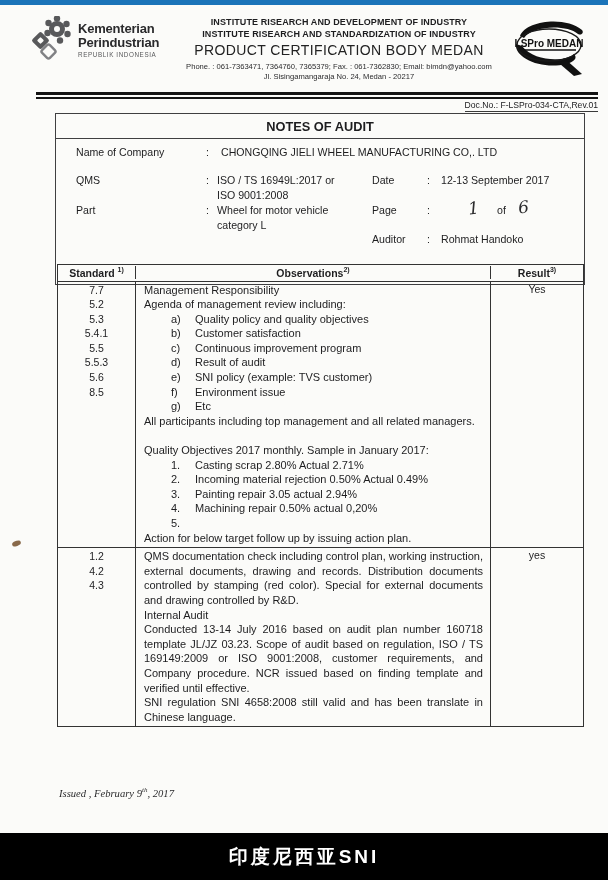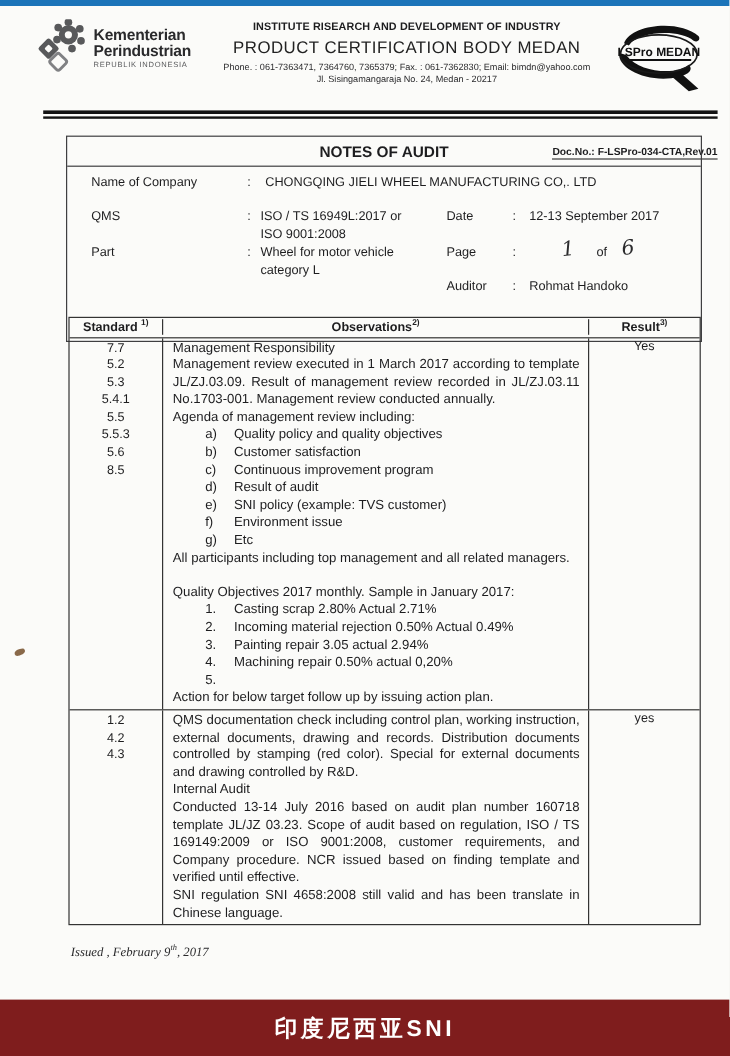--- a/index.html
+++ b/index.html
@@ -17,22 +17,22 @@
   .ministry-text .l3 { font-size:6.3px; letter-spacing:0.6px; color:#58595b; margin-top:1px; }
   .head-center { flex:1; text-align:center; padding-top:5px; }
   .head-center .inst { font-weight:bold; font-size:9px; line-height:11.5px; letter-spacing:0.1px; }
   .head-center .body-name { font-size:14px; letter-spacing:0.4px; margin-top:2px; color:#222; }
   .head-center .phone { font-size:7.6px; margin-top:4px; color:#2a2a2c; }
   .head-center .addr { font-size:7.6px; margin-top:1px; color:#2a2a2c; }
   .logo-right { width:86px; padding-top:2px; }
 
   .double-rule { position:absolute; top:92px; left:36px; width:562px; height:7px;
                  border-top:3px solid #141414; border-bottom:2px solid #141414; }
-  .doc-no { position:absolute; top:100px; right:10px; font-size:8.6px; font-weight:bold;
-            border-bottom:1.5px solid #3a3a3a; padding-bottom:1px; color:#1b1b1d;margin-top:21px; }
+  .doc-no { position:absolute; top:100px; right:10px; font-size:8.6px; font-weight:normal;
+            border-bottom:1.5px solid #3a3a3a; padding-bottom:1px; color:#1b1b1d; }
 
   
   .notes-box { position:absolute; top:113px; left:55px; width:530px; height:172px; border:1.5px solid #3f3f41; }
   .notes-title { text-align:center; font-weight:bold; font-size:12.8px; padding:5px 0 4px; border-bottom:1.5px solid #3f3f41; }
   .field { position:absolute; font-size:10.6px; white-space:nowrap; }
   .script-num { font-family:"DejaVu Serif", serif; font-style:italic; font-size:17px; display:inline-block; transform:rotate(-6deg); color:#2b2b2d; }
 
   
   .audit-table { position:absolute; top:264px; left:57px; width:527px; border:1.5px solid #333; font-size:10.5px; }
   .t-head { display:flex; border-bottom:1.5px solid #333; font-weight:bold; text-align:center; padding:1px 0 2px; }
@@ -89,20 +89,21 @@
       </span>
       <div class="ministry-text">
         <div class="l1">Kementerian</div>
         <div class="l2">Perindustrian</div>
         <div class="l3">REPUBLIK INDONESIA</div>
       </div>
     </div>
 
     <div class="head-center">
       <div class="inst">INSTITUTE RISEARCH AND DEVELOPMENT OF INDUSTRY</div>
+      <div class="inst">INSTITUTE RISEARCH AND STANDARDIZATION OF INDUSTRY</div>
       <div class="body-name">PRODUCT CERTIFICATION BODY MEDAN</div>
       <div class="phone">Phone. : 061-7363471, 7364760, 7365379; Fax. : 061-7362830; Email: bimdn@yahoo.com</div>
       <div class="addr">Jl. Sisingamangaraja No. 24, Medan - 20217</div>
     </div>
 
     <div class="logo-right">
       <svg width="84" height="66" viewBox="0 0 84 66">
         <path d="M12,22 C18,6 58,2 74,16 C76,18 74,22 70,20 C58,10 24,12 16,24 Z" fill="#111"></path>
         <path d="M8,30 C6,44 34,56 58,50 C66,48 70,44 66,40 C58,48 26,48 14,32 Z" fill="#111"></path>
         <path d="M56,44 L74,60 L66,62 L52,50 Z" fill="#111"></path>
@@ -162,21 +163,20 @@
         <div>5.3</div>
         <div>5.4.1</div>
         <div>5.5</div>
         <div>5.5.3</div>
         <div>5.6</div>
         <div>8.5</div>
       </div>
       <div class="col-obs">
         <div class="obs-body">
           <div>Management Responsibility</div>
-          <div class="just">Management review executed in 1 March 2017 according to template JL/ZJ.03.09. Result of management review recorded in JL/ZJ.03.11 No.1703-001. Management review conducted annually.</div>
           <div>Agenda of management review including:</div>
           <div class="li">
               <span class="marker">a)</span>
               <span>Quality policy and quality objectives</span>
             </div>
           <div class="li">
               <span class="marker">b)</span>
               <span>Customer satisfaction</span>
             </div>
           <div class="li">
@@ -248,17 +248,17 @@
       </div>
     </div>
   </div>
 
   <div class="issued">
     <span>Issued , February 9</span><sup>th</sup><span>, 2017</span>
   </div>
 
   <div class="artifact"></div>
 
-  <div class="banner" style="background:#7f1d1d;">
+  <div class="banner" style="background:#000000;">
     <span>印度尼西亚SNI</span>
   </div>
 
 </div>
 
 </body></html>

